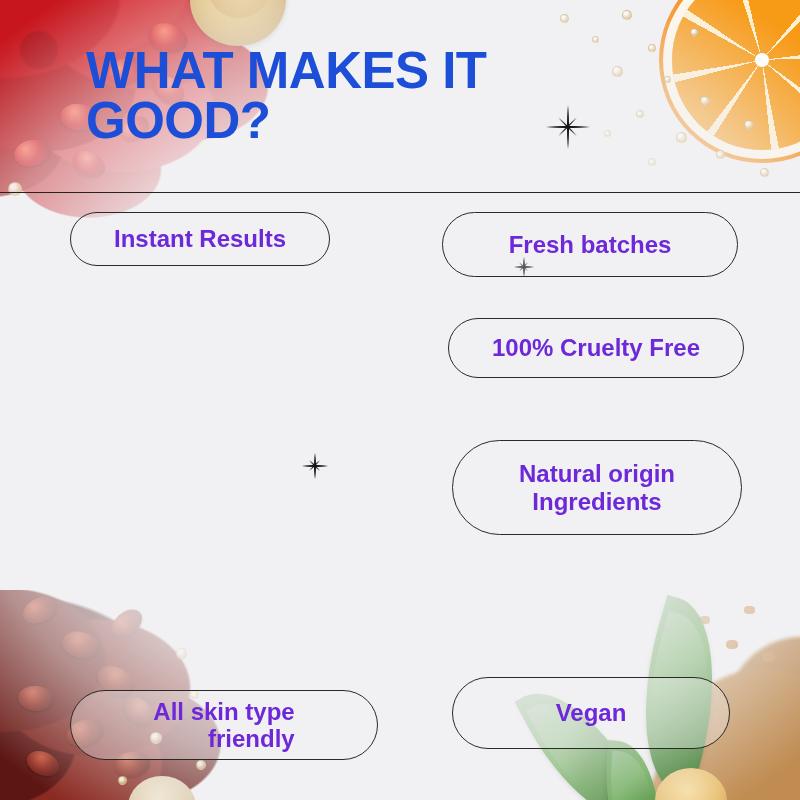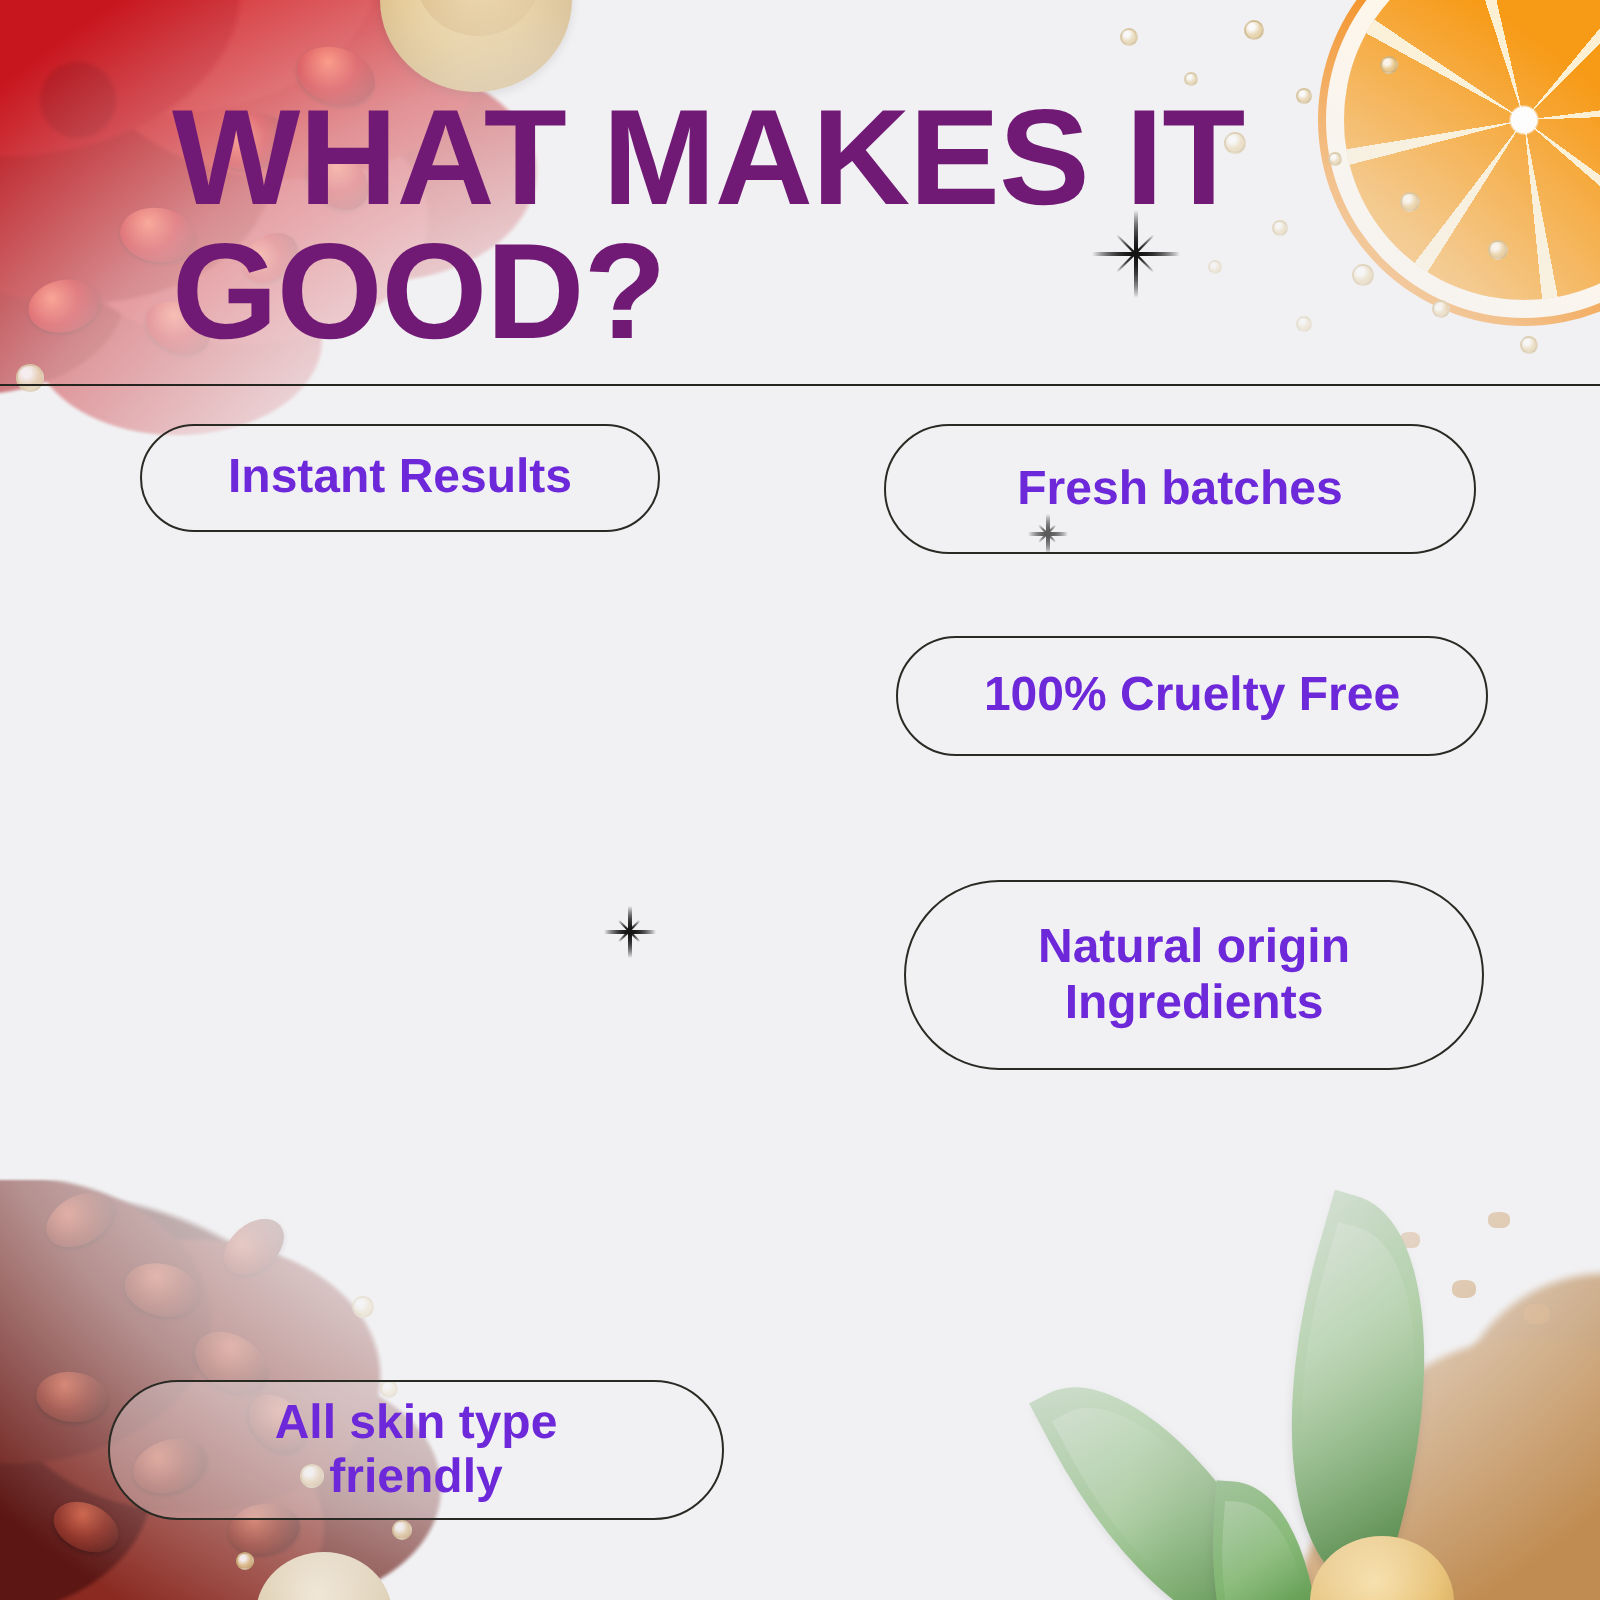--- a/index.html
+++ b/index.html
@@ -130,22 +130,22 @@
     pointer-events:none;
   }
 
   
   #header {
     position:absolute; left:0; top:0; width:800px; height:192px;
   }
   #title {
     position:absolute; left:86px; top:46px;
     width:600px;
-    color:#701a75;
-    font-size:68px;
+    color:#1d4ed8;
+    font-size:51px;
     font-weight:bold;
     line-height:.99;
     letter-spacing:-.5px;
     white-space:pre-line;
   }
   #divider {
     position:absolute; left:0; top:192px; width:800px; height:0;
     border-top:1.4px solid #25251f;
   }
 
@@ -164,21 +164,21 @@
     padding:0 14px;
     white-space:pre-line;
   }
   .pill { border-radius:999px; }
   .soft { border-radius:34px; }
 
   
   #card-instant-results { left:70px;  top:212px; width:260px; height:54px; font-size:24px; }
   #card-free-from       { left:70px;  top:290px; width:290px; height:253px; font-size:24px; border-radius:36px; }
   #card-higher-conc     { left:82px;  top:566px; width:280px; height:105px; font-size:24px; }
-  #card-all-skin        { left:54px;  top:690px; width:308px; height:70px;  font-size:24px; }
+  #card-all-skin        { left:70px;  top:690px; width:308px; height:70px;  font-size:24px;text-align:right; }
 
   
   #card-fresh-batches   { left:442px; top:212px; width:296px; height:65px;  font-size:24px; }
   #card-cruelty-free    { left:448px; top:318px; width:296px; height:60px;  font-size:24px; }
   #card-natural-origin  { left:452px; top:440px; width:290px; height:95px;  font-size:24px; }
   #card-high-quality    { left:458px; top:565px; width:288px; height:85px;  font-size:24px; }
   #card-vegan           { left:452px; top:677px; width:278px; height:72px;  font-size:24px; }
 
   
   .sparkle { position:absolute; pointer-events:none; }
@@ -299,14 +299,15 @@
 friendly</div>
 
   <div class="card pill" id="card-fresh-batches">Fresh batches</div>
 
   <div class="card pill" id="card-cruelty-free">100% Cruelty Free</div>
 
   <div class="card pill" id="card-natural-origin">Natural origin
 Ingredients</div>
 
 
+  <div class="card pill" id="card-vegan">Vegan</div>
 
 </div>
 
 </body></html>

